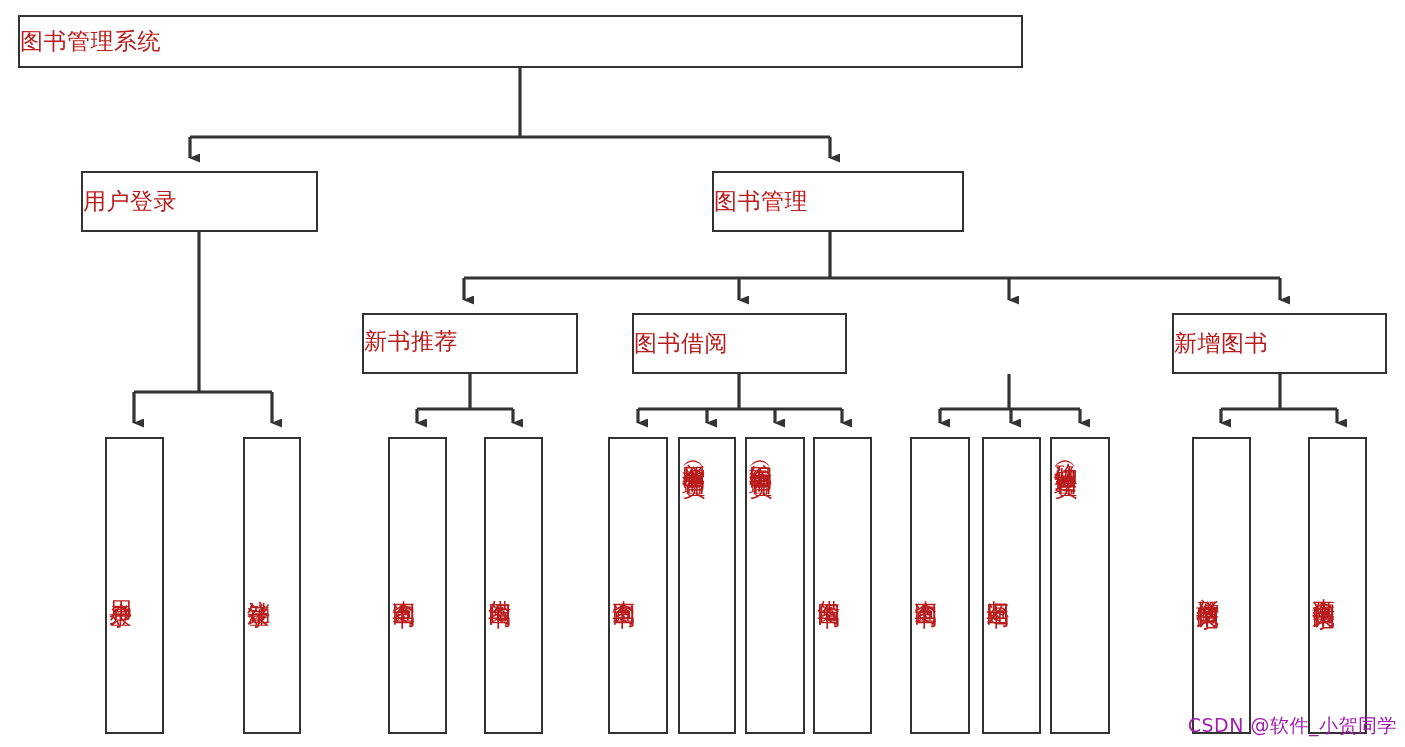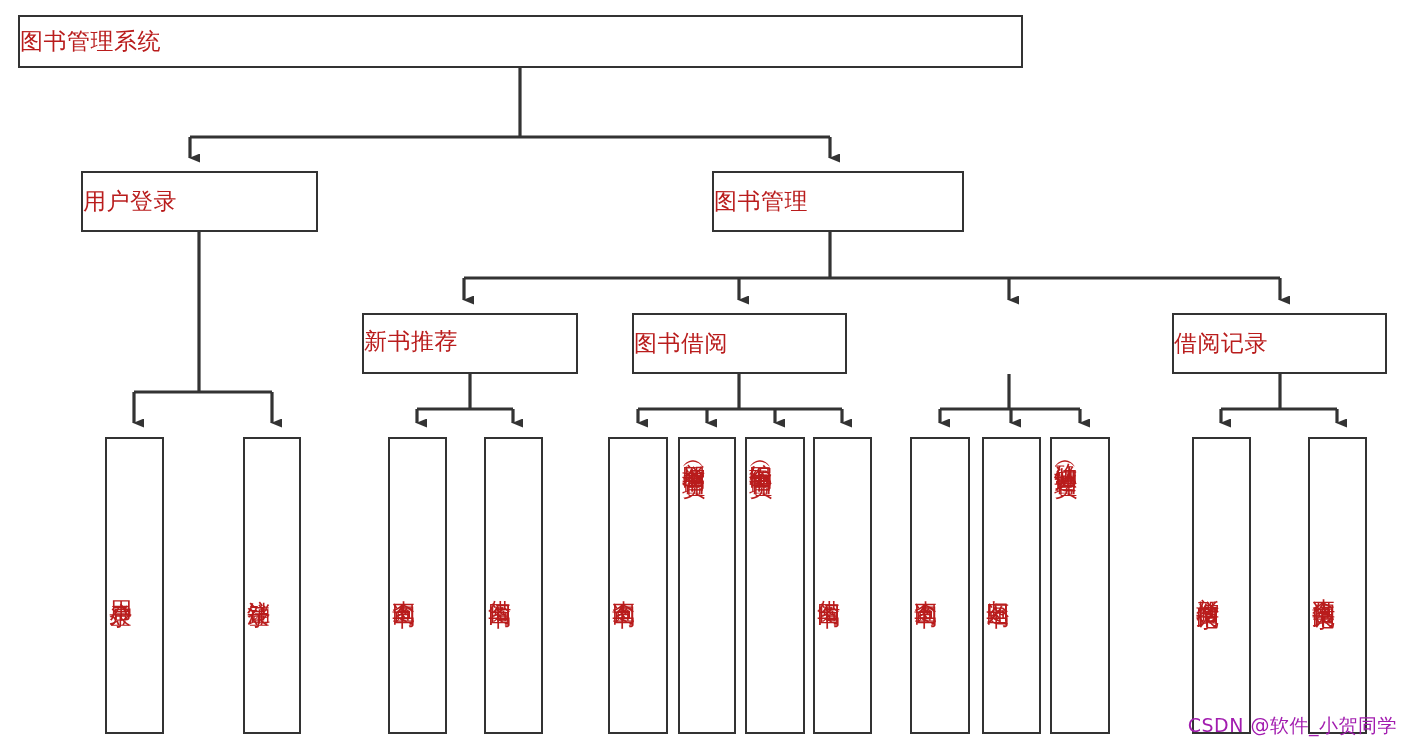--- a/index.html
+++ b/index.html
@@ -140,21 +140,21 @@
   <div class="node-box" style="left:362px; top:313px; width:216px; height:61px;font-family:Liberation Mono, monospace;">
     <span class="node-label-h">新书推荐</span>
   </div>
 
   <div class="node-box" style="left:632px; top:313px; width:215px; height:61px;">
     <span class="node-label-h">图书借阅</span>
   </div>
 
 
   <div class="node-box" style="left:1172px; top:313px; width:215px; height:61px;">
-    <span class="node-label-h">借阅记录</span>
+    <span class="node-label-h">新增图书</span>
   </div>
 
   <div class="node-box leaf-box center-v" style="left:105px; top:437px; width:59px; height:297px;">
     <span class="node-label-v">用户登录</span>
   </div>
 
   <div class="node-box leaf-box center-v" style="left:243px; top:437px; width:58px; height:297px;">
     <span class="node-label-v">注销登录</span>
   </div>
 

